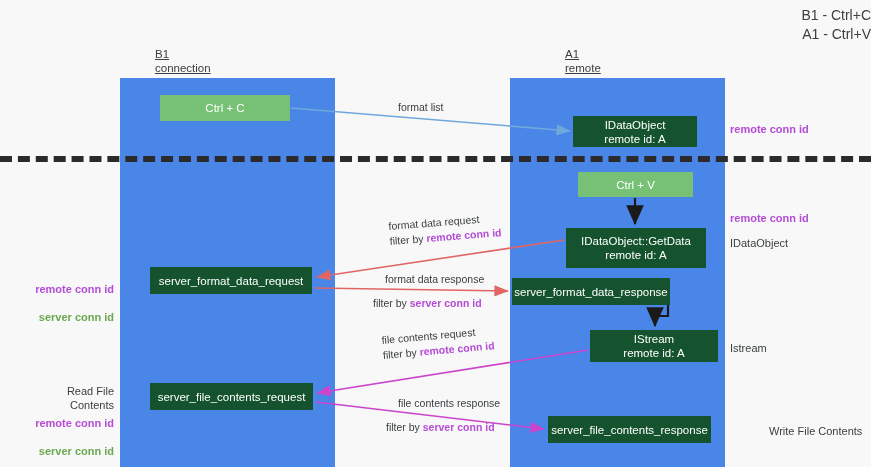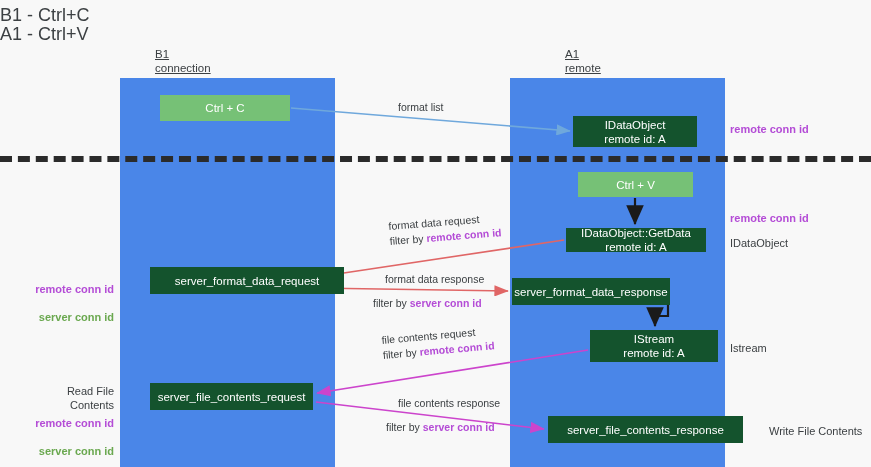--- a/index.html
+++ b/index.html
@@ -19,22 +19,22 @@
     position: absolute;
     inset: 0;
     background: #f8f8f8;
   }
   .abs { position: absolute; }
 
   
   #title {
     left: 0; top: 6px;
     width: 871px;
-    text-align: left;
-    font-size: 18px;
+    text-align: right;
+    font-size: 14px;
     line-height: 19px;
     color: #3c4043;
     white-space: pre-line;
   }
 
   
   .col-head {
     font-size: 11.5px;
     line-height: 14px;
     color: #3c4043;
@@ -80,26 +80,26 @@
     color: #ffffff;
     white-space: pre-line;
     padding: 2px 4px;
   }
   .node.green  { background: #76c176; }
   .node.orange { background: #14532d; }
 
   #n-ctrlc   { left: 160px; top: 95px;  width: 130px; height: 26px; }
   #n-idata   { left: 573px; top: 116px; width: 124px; height: 31px; }
   #n-ctrlv   { left: 578px; top: 172px; width: 115px; height: 25px; }
-  #n-getdata { left: 566px; top: 228px; width: 140px; height: 24px; }
-  #n-sfdreq  { left: 150px; top: 267px; width: 194px; height: 27px; }
+  #n-getdata { left: 566px; top: 228px; width: 140px; height: 40px; }
+  #n-sfdreq  { left: 150px; top: 267px; width: 162px; height: 27px; }
   #n-sfdres  { left: 512px; top: 278px; width: 158px; height: 27px; }
   #n-istream { left: 590px; top: 330px; width: 128px; height: 32px; }
   #n-sfcreq  { left: 150px; top: 383px; width: 163px; height: 27px; }
-  #n-sfcres  { left: 548px; top: 416px; width: 195px; height: 27px; }
+  #n-sfcres  { left: 548px; top: 416px; width: 163px; height: 27px; }
 
   
   .lbl {
     font-size: 11px;
     line-height: 14px;
     white-space: pre-line;
   }
   .lbl.purple { color: #b44cd6; font-weight: bold; }
   .lbl.dark   { color: #3c4043; }
 

